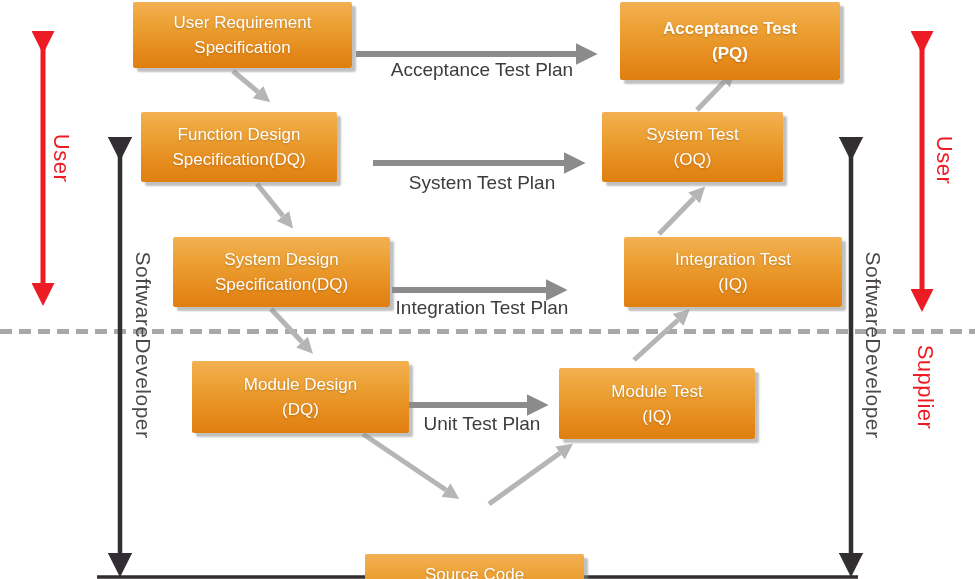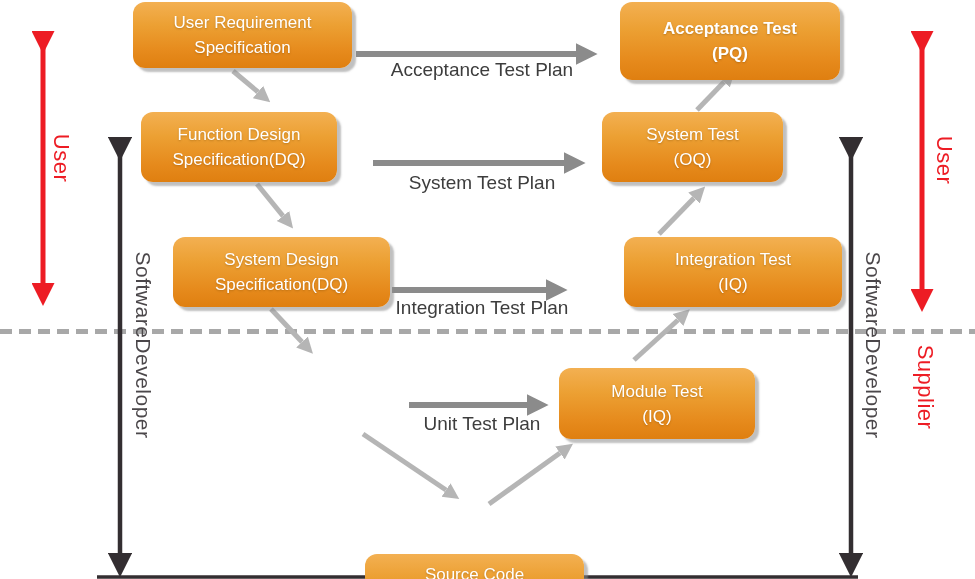--- a/index.html
+++ b/index.html
@@ -6,21 +6,21 @@
   .stage{
     position:relative;width:975px;height:579px;overflow:hidden;
     background:#ffffff;
     font-family:"Liberation Sans","DejaVu Sans",sans-serif;
   }
   .layer{position:absolute;left:0;top:0;}
   .box{
     position:absolute;
     display:flex;align-items:center;justify-content:center;text-align:center;
     background:linear-gradient(180deg,#f3b052 0%,#eca033 35%,#e68a1c 75%,#df7f10 100%);
-    border-radius:12px;
+    border-radius:2px;
     box-shadow:4px 4px 2px rgba(140,140,140,.55);
   }
   .box-label{
     color:#ffffff;font-size:17px;line-height:25px;white-space:pre-line;
     text-shadow:0 1px 2px rgba(100,60,0,.35);
   }
   .plan-label{
     position:absolute;width:300px;text-align:center;
     color:#3d3d3d;font-size:19px;line-height:20px;margin-top:44px;
   }
@@ -85,20 +85,24 @@
 Specification</span>
   </div>
   <div class="box" style="left:141px;top:112px;width:196px;height:70px;justify-content:center;">
     <span class="box-label">Function Design
 Specification(DQ)</span>
   </div>
   <div class="box" style="left:173px;top:237px;width:217px;height:70px;">
     <span class="box-label">System Design
 Specification(DQ)</span>
   </div>
+  <div class="box" style="left:192px;top:361px;width:217px;height:72px;">
+    <span class="box-label">Module Design
+(DQ)</span>
+  </div>
   <div class="box" style="left:365px;top:506px;width:219px;height:66px;margin-top:48px;">
     <span class="box-label">Source Code
 System Build</span>
   </div>
 
   <div class="box" style="left:620px;top:2px;width:220px;height:78px;font-weight:bold;">
     <span class="box-label">Acceptance Test
 (PQ)</span>
   </div>
   <div class="box" style="left:602px;top:112px;width:181px;height:70px;">

